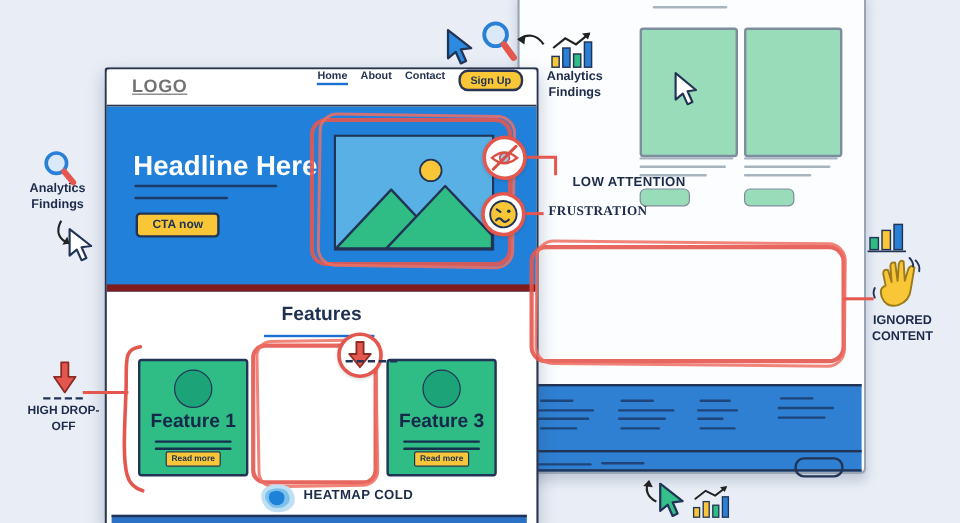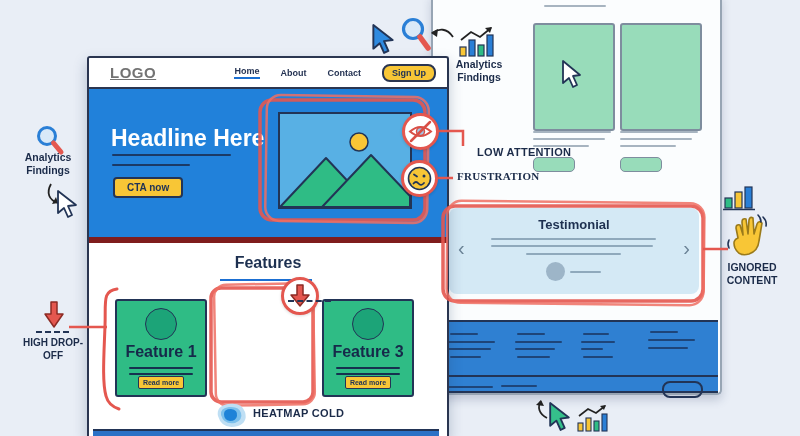--- a/index.html
+++ b/index.html
@@ -26,21 +26,21 @@
     border-top:2.5px solid #223456;border-bottom:2.5px solid #223456;}
   .f-line{position:absolute;height:2px;background:#1e4579;border-radius:2px;}
   .f-pill{position:absolute;left:231px;top:59px;width:37px;height:13px;border:2px solid #223456;border-radius:8px;}
   
   .main-page{position:absolute;left:87px;top:56px;width:358px;height:380px;
     background:#ffffff;border:2px solid #2a3550;border-bottom:none;border-radius:3px 3px 0 0;
     box-shadow:0 6px 14px rgba(40,60,100,.28);}
   .m-header{position:absolute;left:0;top:0;width:100%;height:29px;background:#fff;
     border-bottom:2px solid #2a3550;border-radius:3px 3px 0 0;}
   .logo{position:absolute;left:21px;top:6px;font-size:15px;font-weight:bold;color:#737373;letter-spacing:.5px;text-decoration:underline;}
-  .nav{position:absolute;right:11px;top:0;height:29px;display:flex;align-items:center;gap:21px;}
+  .nav{position:absolute;right:11px;top:0;height:29px;display:flex;align-items:flex-start;gap:11px;}
   .nav-link{font-size:9px;font-weight:bold;color:#253353;cursor:pointer;}
   .nav-link.active{border-bottom:2px solid #1b6fd2;padding-bottom:1px;}
   .signup-btn{background:#f8c636;border:2px solid #2a3550;border-radius:8px;
     font-size:9px;font-weight:bold;color:#223456;padding:2px 8px;cursor:pointer;}
   .hero{position:absolute;left:0;top:31px;width:100%;height:148px;background:#2181da;
     border-bottom:6px solid #7f1d1d;}
   .headline{position:absolute;left:22px;top:36px;font-size:23px;font-weight:bold;color:#ffffff;}
   .h-line{position:absolute;height:2px;background:#1b3a66;border-radius:2px;}
   .cta-btn{position:absolute;left:24px;top:88px;background:#f8c636;border:2px solid #223456;
     border-radius:4px;font-size:10px;font-weight:bold;color:#223456;padding:3px 12px;cursor:pointer;}
@@ -86,30 +86,20 @@
     <div class="gray-line" style="left:100px;top:137px;width:78px;"></div>
     <div class="gray-line" style="left:100px;top:144px;width:72px;"></div>
     <div class="gray-line" style="left:100px;top:151px;width:56px;"></div>
     <div class="gray-line" style="left:187px;top:137px;width:78px;"></div>
     <div class="gray-line" style="left:187px;top:144px;width:72px;"></div>
     <div class="gray-line" style="left:187px;top:151px;width:56px;"></div>
 
     <div class="mint-btn" style="left:100px;top:163px;"></div>
     <div class="mint-btn" style="left:187px;top:163px;"></div>
 
-    <div class="testimonial">
-      <div class="t-title">Testimonial</div>
-      <span class="chev" style="left:9px;">‹</span>
-      <span class="chev" style="right:9px;">›</span>
-      <div class="t-line" style="left:42px;top:30px;width:165px;"></div>
-      <div class="t-line" style="left:42px;top:37px;width:162px;"></div>
-      <div class="t-line" style="left:77px;top:45px;width:95px;"></div>
-      <div class="t-dot"></div>
-      <div class="t-line" style="left:121px;top:63px;width:31px;"></div>
-    </div>
 
     <div class="r-footer">
       <div class="f-line" style="left:19px;top:11px;width:28px;"></div>
       <div class="f-line" style="left:17px;top:19px;width:47px;"></div>
       <div class="f-line" style="left:17px;top:26px;width:43px;"></div>
       <div class="f-line" style="left:19px;top:34px;width:31px;"></div>
 
       <div class="f-line" style="left:86px;top:11px;width:28px;"></div>
       <div class="f-line" style="left:84px;top:19px;width:47px;"></div>
       <div class="f-line" style="left:84px;top:26px;width:40px;"></div>

